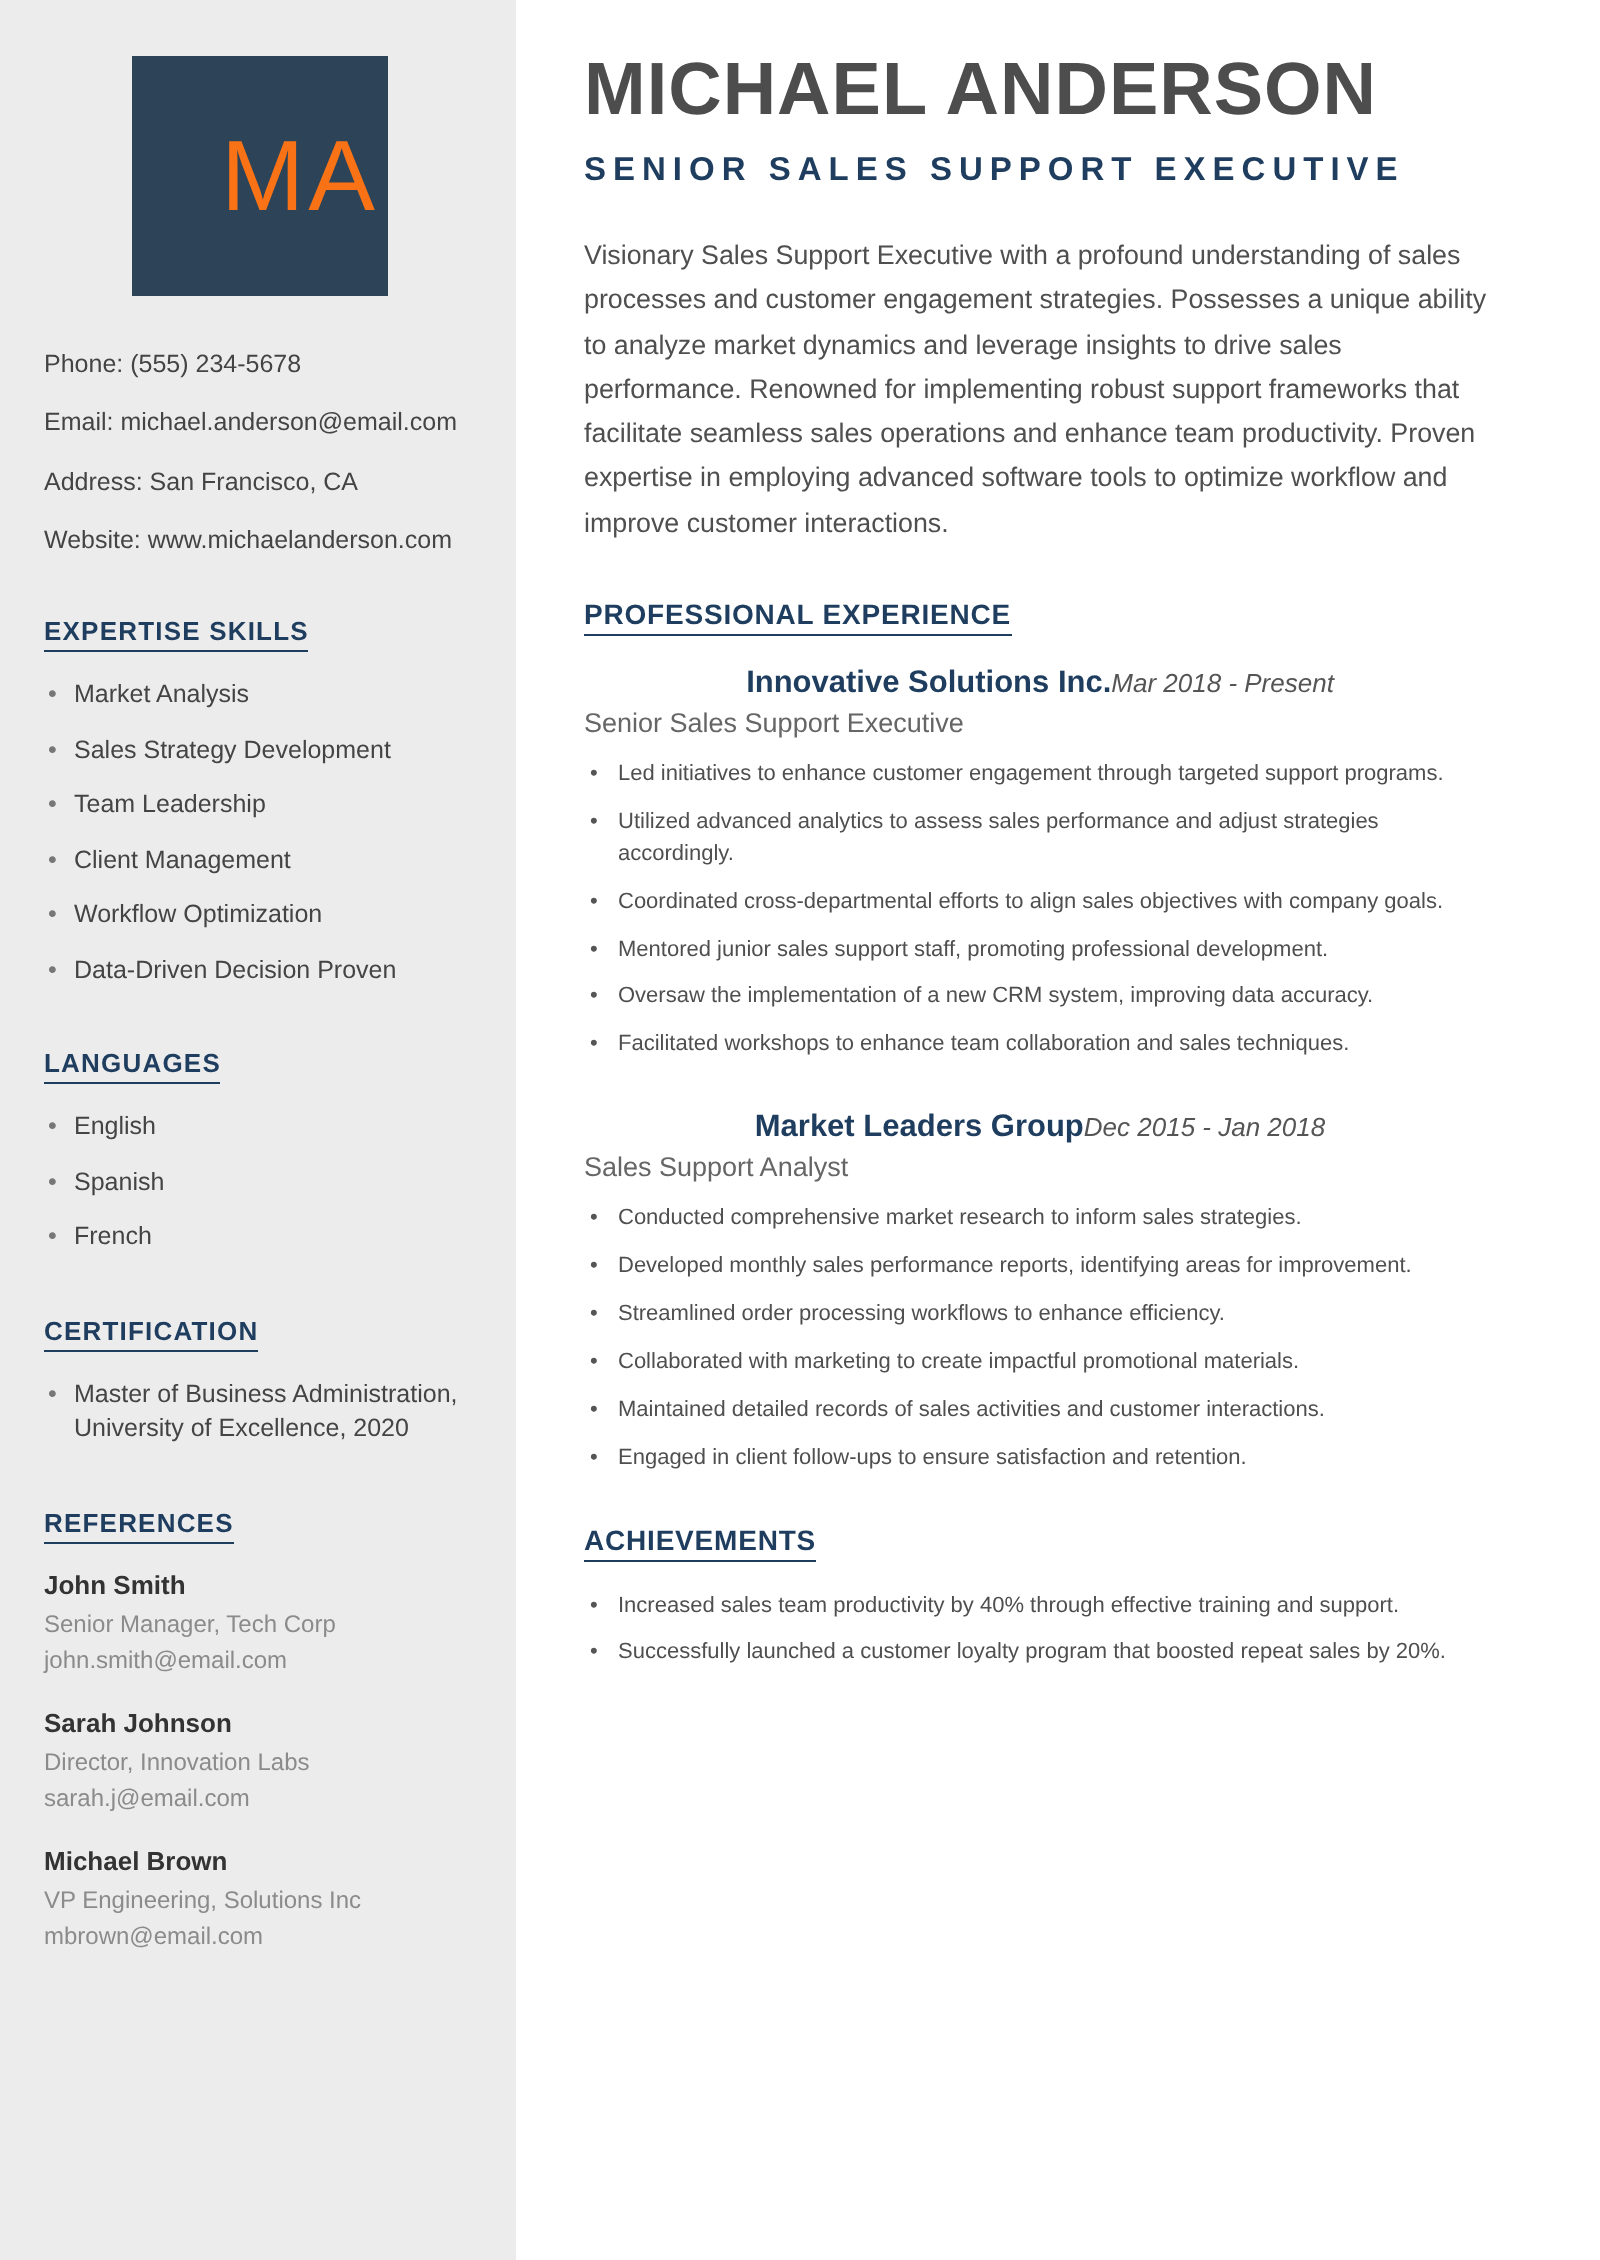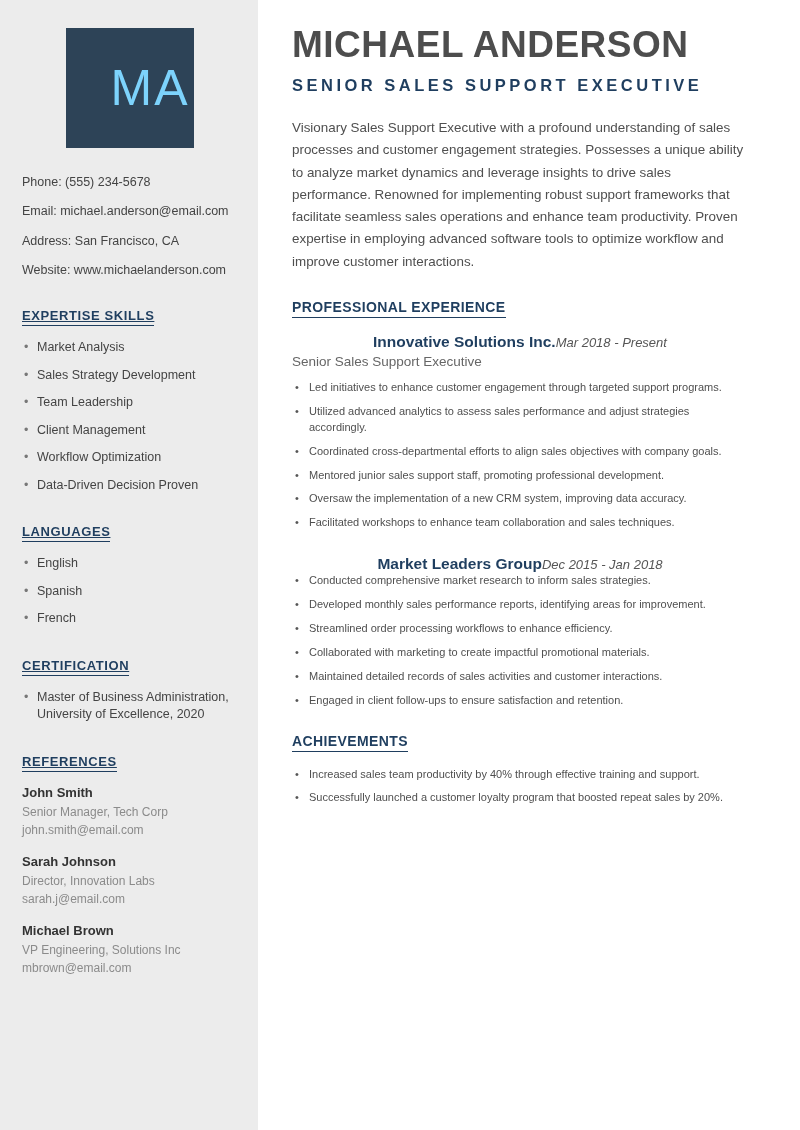--- a/index.html
+++ b/index.html
@@ -10,26 +10,26 @@
     --muted-text:#8b8b8b;
     --name-text:#4d4d4d;
   }
   *{box-sizing:border-box;}
   html,body{margin:0;padding:0;background:#ffffff;}
   body{font-family:"Liberation Sans", sans-serif;}
   .page{width:800px;min-height:1130px;display:flex;background:#ffffff;margin:0 auto;}
 
   
   .sidebar{width:258px;flex-shrink:0;background:var(--sidebar-bg);padding:28px 20px 30px 22px;}
-  .monogram{width:128px;height:120px;margin:0 auto 26px;background:var(--monogram-bg);color:#7dd3fc;
+  .monogram{width:128px;height:120px;margin:0 auto 26px;background:var(--monogram-bg);color:#f97316;
     display:flex;align-items:center;justify-content:center;font-size:50px;letter-spacing:2px;font-weight:400;padding-left:40px;}
   .contact{margin-bottom:8px;}
   .contact-line{font-size:12.5px;color:#444;margin-bottom:13px;line-height:1.3;}
   .side-h{color:var(--accent);font-size:13px;font-weight:bold;letter-spacing:0.6px;
-    border-bottom:1.5px solid currentColor;width:max-content;padding-bottom:2px;margin:30px 0 13px;text-decoration:underline;}
+    border-bottom:1.5px solid currentColor;width:max-content;padding-bottom:2px;margin:30px 0 13px;}
   .side-list{list-style:none;margin:0;padding:0;}
   .side-list li{font-size:12.5px;color:#444;padding-left:15px;position:relative;margin-bottom:10px;line-height:1.4;}
   .side-list li::before{content:"\2022";position:absolute;left:2px;color:#777;}
   .ref-item{margin-bottom:15px;}
   .ref-name{font-size:13px;font-weight:bold;color:#333;margin-bottom:3px;}
   .ref-line{font-size:12px;color:var(--muted-text);line-height:1.5;}
 
   
   .main{flex:1;padding:24px 52px 40px 34px;}
   .name{font-size:37px;margin:0 0 10px;color:var(--name-text);letter-spacing:0.5px;font-weight:700;}
@@ -155,20 +155,21 @@
 
             <li>Facilitated workshops to enhance team collaboration and sales techniques.</li>
           </ul>
       </div>
 
       <div class="job">
         <div class="job-head">
           <h3 class="job-company">Market Leaders Group</h3>
           <span class="job-dates">Dec 2015 - Jan 2018</span>
         </div>
+        <div class="job-role">Sales Support Analyst</div>
         <ul class="bullets">
 
             <li>Conducted comprehensive market research to inform sales strategies.</li>
 
             <li>Developed monthly sales performance reports, identifying areas for improvement.</li>
 
             <li>Streamlined order processing workflows to enhance efficiency.</li>
 
             <li>Collaborated with marketing to create impactful promotional materials.</li>
 

